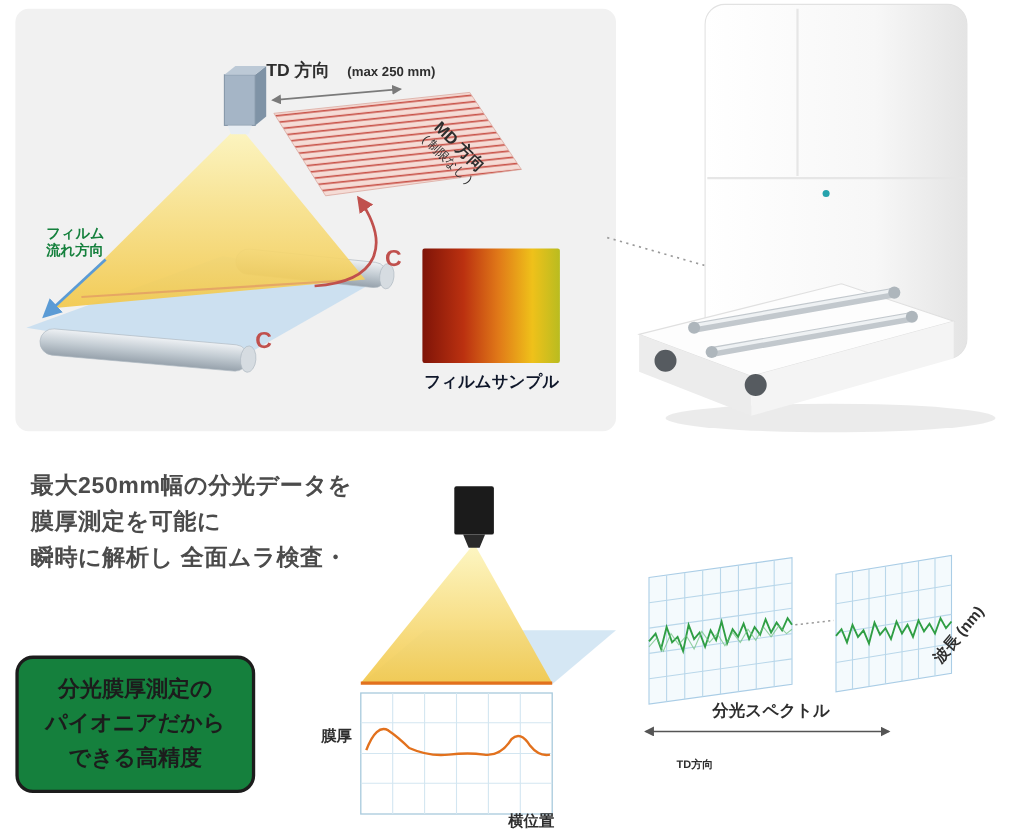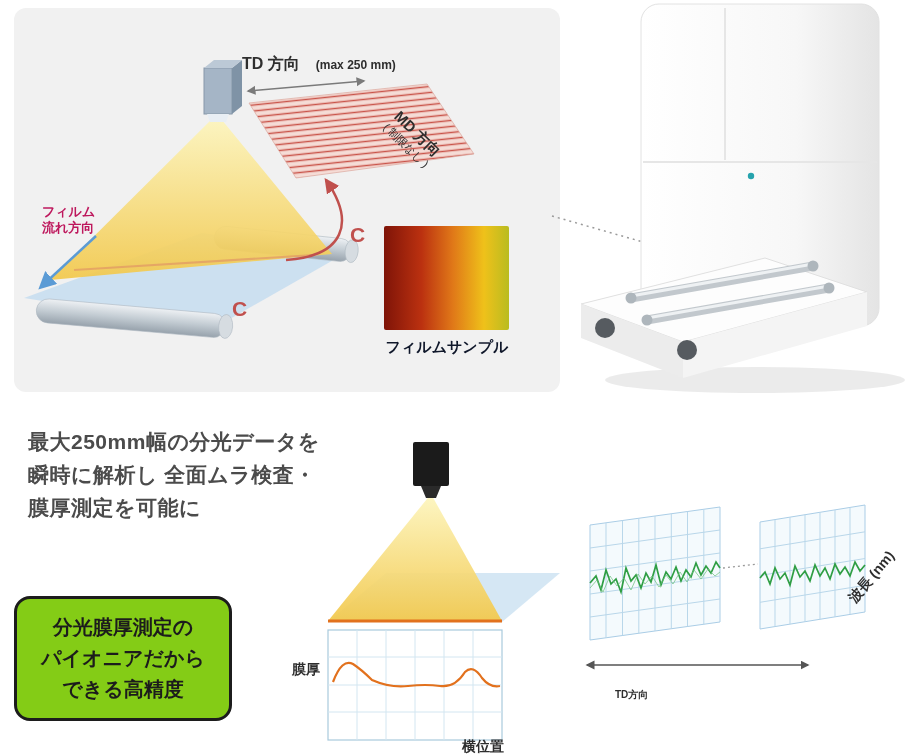--- a/index.html
+++ b/index.html
@@ -7,27 +7,27 @@
          font-family:"Liberation Sans",sans-serif;overflow:hidden;color:#333;}
   .abs{position:absolute;}
   
   .panel{left:14px;top:8px;width:546px;height:384px;background:#f1f1f1;border-radius:12px;}
   .panel-title{left:48px;top:18px;font-size:17px;font-weight:600;color:#2e2e2e;letter-spacing:.5px;}
   .td-label{left:228px;top:46px;font-size:16px;font-weight:600;color:#2e2e2e;white-space:nowrap;}
   .td-label small{font-size:12px;font-weight:600;margin-left:16px;}
   .md-label{left:388px;top:100px;transform:rotate(44deg);transform-origin:0 0;text-align:center;
             font-size:15px;font-weight:600;color:#2e2e2e;line-height:16px;white-space:nowrap;}
   .md-label .note{font-size:11px;font-weight:500;}
-  .flow-label{left:28px;top:196px;font-size:13px;font-weight:600;color:#be185d;line-height:16px;}
+  .flow-label{left:28px;top:196px;font-size:13px;font-weight:600;color:#15803d;line-height:16px;}
   .sample-label{left:366px;top:330px;width:134px;text-align:center;font-size:15px;font-weight:600;color:#0f172a;}
   
   .headline{left:14px;top:425px;width:330px;margin-left:14px;}
   .headline div{font-size:21px;font-weight:700;color:#4b4b4b;line-height:33px;letter-spacing:.5px;white-space:nowrap;}
   .callout{left:14px;top:596px;width:218px;box-sizing:border-box;border:3px solid #1c1c1c;border-radius:16px;
-           padding:13px 4px;text-align:center;background:#84cc16;}
+           padding:13px 4px;text-align:center;background:#15803d;}
   .callout div{font-size:20px;font-weight:700;color:#1c1c1c;line-height:31px;white-space:nowrap;}
   
   .lbl{font-size:14px;font-weight:600;color:#2e2e2e;}
   .thickness-label{left:292px;top:661px;}
   .position-label{left:330px;top:738px;width:174px;text-align:right;}
   .spectrum-label{left:615px;top:637px;width:172px;text-align:center;font-size:15px;}
   .td-axis-label{left:615px;top:688px;width:172px;text-align:left;font-size:10px;}
   .wavelength-label{left:852px;top:592px;transform:rotate(-50deg);transform-origin:0 50%;white-space:nowrap;}
   svg{display:block;}
 </style>
@@ -161,22 +161,22 @@
         <line x1="72" y1="320" x2="254" y2="288" stroke="#c2c8cd" stroke-width="9" stroke-linecap="round"></line>
         <line x1="72" y1="318" x2="254" y2="286" stroke="#eef1f3" stroke-width="3" stroke-linecap="round"></line>
         <circle cx="72" cy="320" r="5.5" fill="#aeb6bc"></circle>
           <circle cx="254" cy="288" r="5.5" fill="#aeb6bc"></circle>
       </g>
     </g>
   </svg>
 
   <div class="abs headline">
     <div>最大250mm幅の分光データを</div>
+    <div>膜厚測定を可能に</div>
     <div>瞬時に解析し 全面ムラ検査・</div>
-    <div>膜厚測定を可能に</div>
   </div>
   <div class="abs callout">
     <div>分光膜厚測定の</div>
     <div>パイオニアだから</div>
     <div>できる高精度</div>
   </div>
 
   <svg class="abs" style="left:290px;top:440px;" width="290" height="310" viewBox="0 0 290 310">
     <defs>
       <linearGradient id="gradCone2" x1="0" y1="0" x2="0" y2="1">
@@ -248,16 +248,17 @@
           <line x1="275" y1="27.4" x2="275" y2="134.4"></line>
         <line x1="185" y1="68.8" x2="290" y2="51.8"></line>
           <line x1="185" y1="95.5" x2="290" y2="78.5"></line>
         <line x1="185" y1="122.3" x2="290" y2="105.3"></line>
       </g>
       <path d="M185,98 L190,92 L195,104 L200,88 L205,99 L210,93 L215,105 L220,86 L225,97 L230,91 L235,101 L240,85 L245,96 L250,88 L255,99 L260,84 L265,94 L270,87 L275,96 L280,82 L285,91 L290,85" fill="none" stroke="#2f9e44" stroke-width="1.7"></path>
     </g>
 
     <line x1="12" y1="185" x2="233" y2="185" stroke="#555" stroke-width="1.5" marker-start="url(#mDark)" marker-end="url(#mDark)"></line>
   </svg>
+  <div class="abs lbl spectrum-label">分光スペクトル</div>
   <div class="abs lbl td-axis-label">TD方向</div>
   <div class="abs lbl wavelength-label">波長 (nm)</div>
 
 </div>
 
 </body></html>

